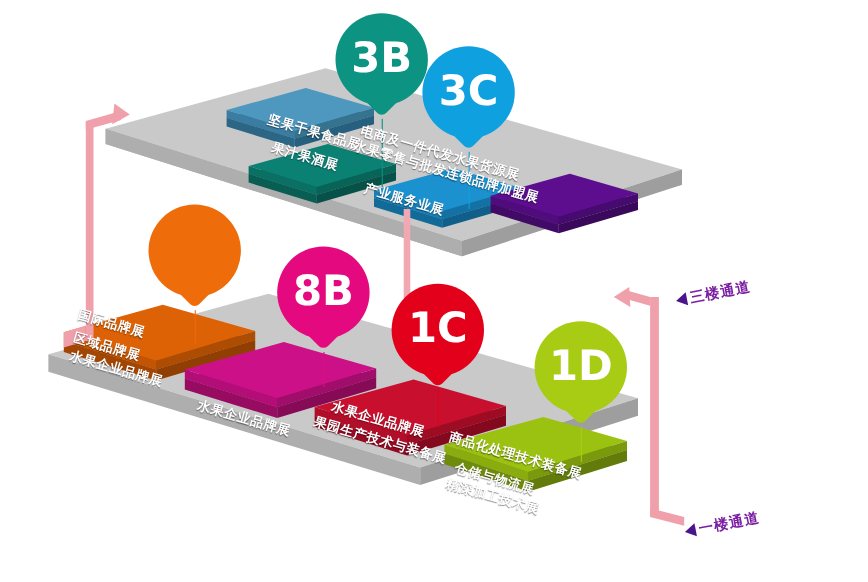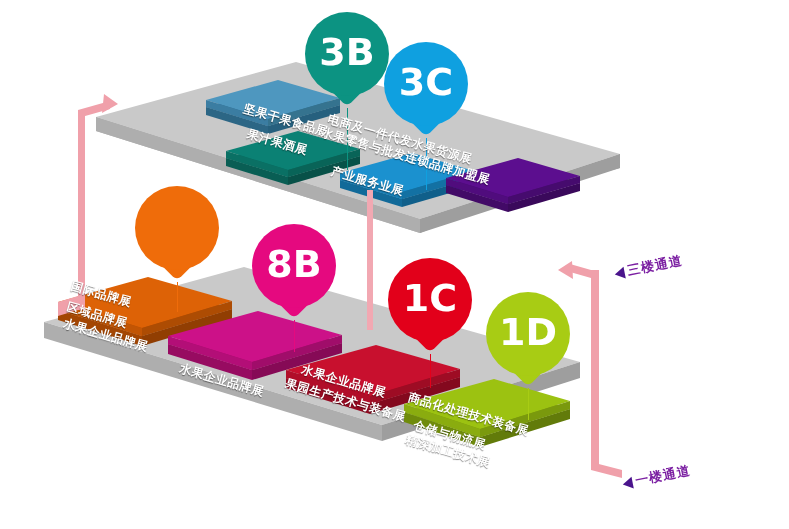--- a/index.html
+++ b/index.html
@@ -192,21 +192,21 @@
     <div class="stem" style="background:#ef6c0a;height:30px;"></div>
   </div>
 
   <div class="pin" style="left:252px;top:224px;">
     <div class="tail" style="background:#e5097f;"></div>
     <div class="bulb" style="background:#e5097f;"></div>
     <div class="pinlabel">8B</div>
     <div class="stem" style="background:#e5097f;height:32px;"></div>
   </div>
 
-  <div class="pin" style="left:388px;top:258px;">
+  <div class="pin" style="left:356px;top:258px;">
     <div class="tail" style="background:#e2001a;"></div>
     <div class="bulb" style="background:#e2001a;"></div>
     <div class="pinlabel">1C</div>
     <div class="stem" style="background:#e2001a;height:34px;"></div>
   </div>
 
   <div class="pin" style="left:486px;top:292px;">
     <div class="tail" style="background:#a8cc14;"></div>
     <div class="bulb" style="background:#a8cc14;"></div>
     <div class="pinlabel">1D</div>

